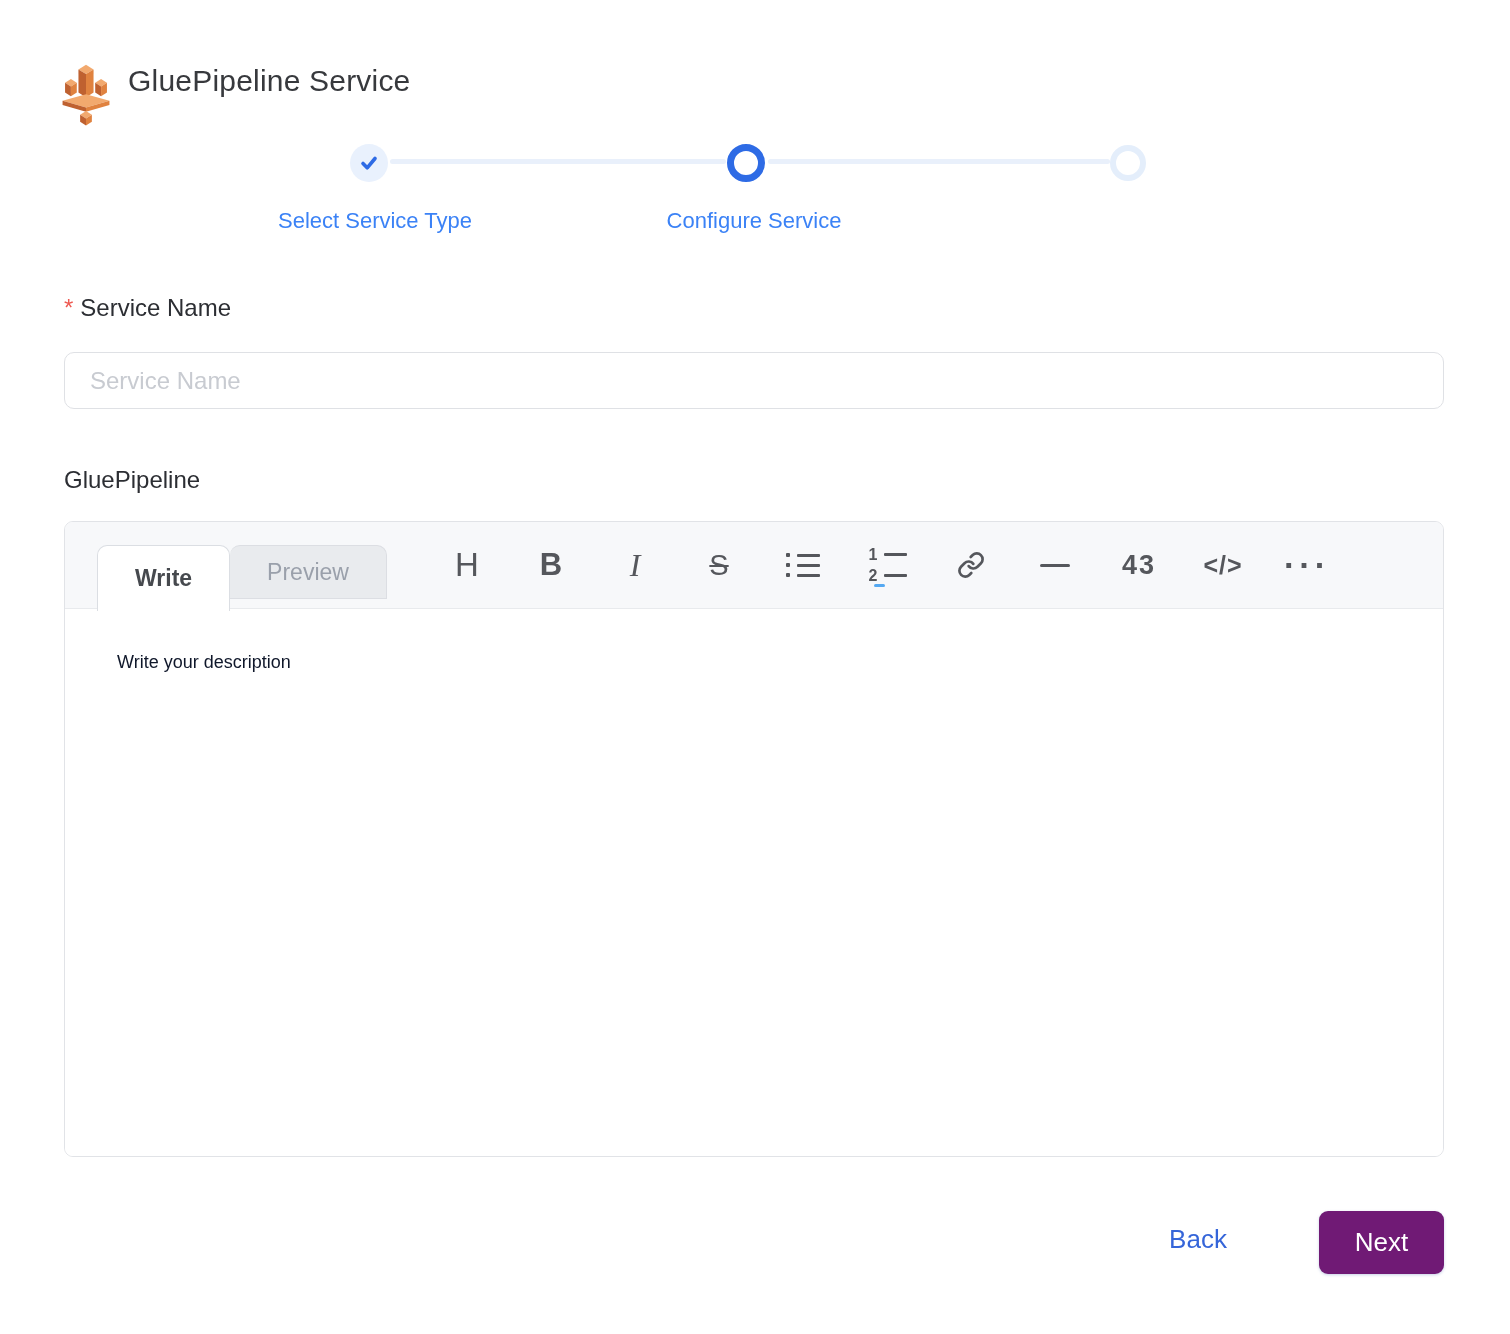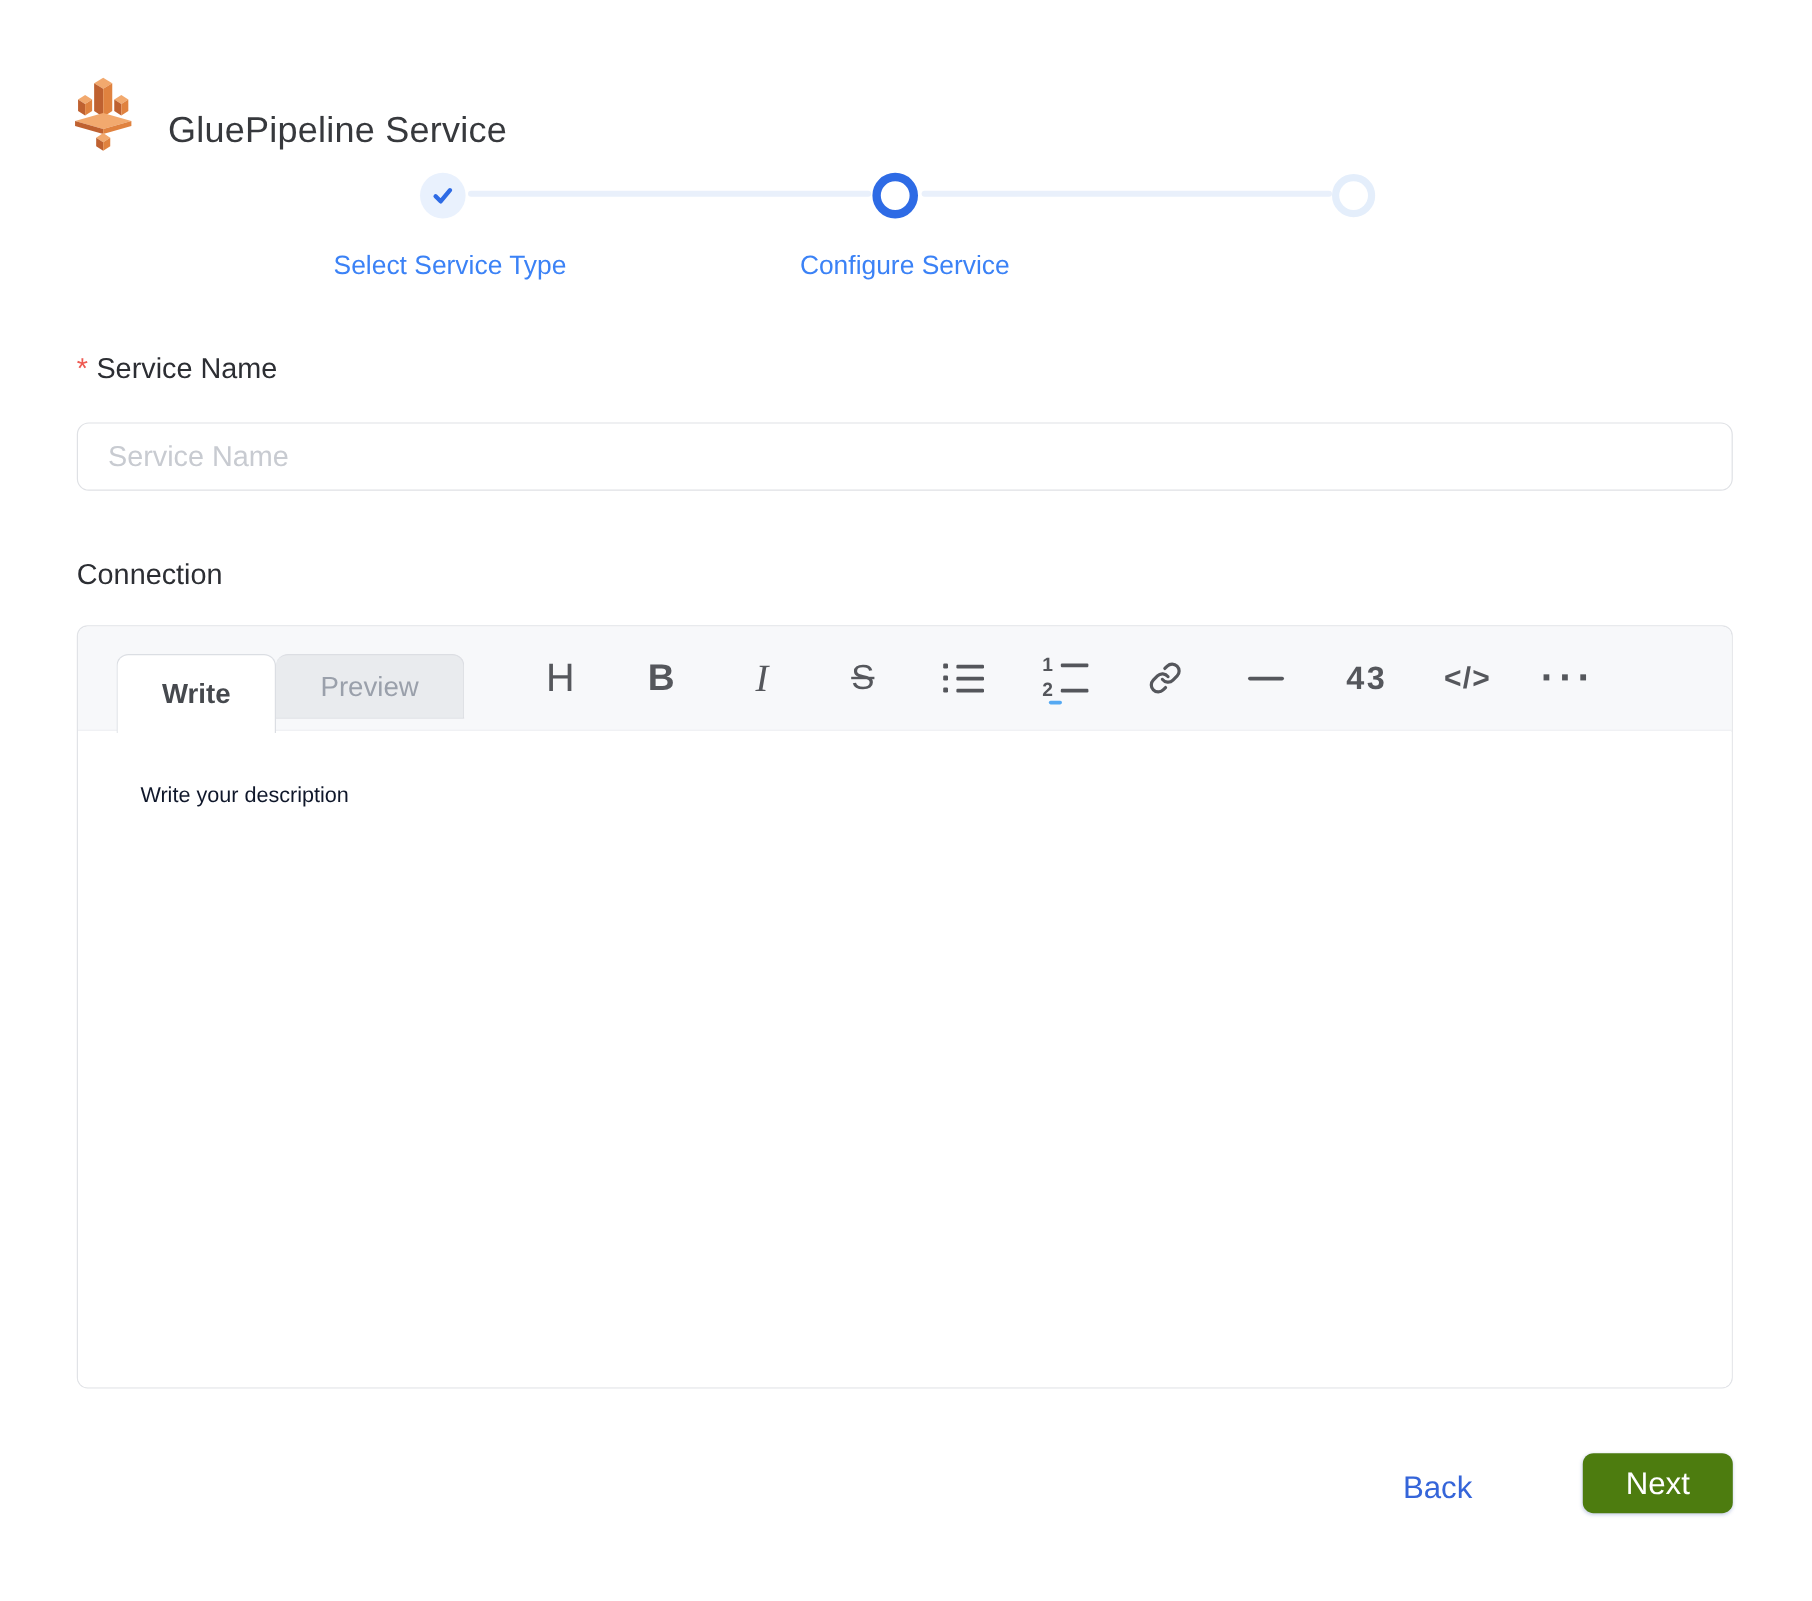--- a/index.html
+++ b/index.html
@@ -1,20 +1,20 @@
 <!DOCTYPE html>
 <html><head>
 <meta charset="utf-8">
 <style>
   html,body{margin:0;padding:0;background:#ffffff;}
   .page{position:relative;width:1510px;height:1334px;background:#ffffff;
         font-family:"Liberation Sans",sans-serif;overflow:hidden;}
 
   
-  .header{position:absolute;left:60px;top:64px;display:flex;align-items:flex-end;gap:28px;}
+  .header{position:absolute;left:60px;top:64px;display:flex;align-items:flex-start;gap:16px;}
   .logo{width:52px;height:62px;}
   .app-title{font-size:30px;color:#37393d;font-weight:500;letter-spacing:.2px;}
 
   
   .step-line{position:absolute;top:159px;height:5px;background:#e9f0fb;border-radius:3px;}
   .line-1{left:390px;width:336px;}
   .line-2{left:768px;width:342px;}
   .circle{position:absolute;border-radius:50%;box-sizing:border-box;}
   .circle-done{left:350px;top:144px;width:38px;height:38px;background:#e9f1fd;
                display:flex;align-items:center;justify-content:center;}
@@ -73,22 +73,22 @@
   .ol-num{font-size:16px;font-weight:700;color:#54565b;width:11px;line-height:1;text-align:center;}
   .ol-line{width:23px;height:3px;background:#54565b;border-radius:1px;}
   .ol-blue-dash{position:absolute;left:15px;bottom:6px;width:11px;height:3px;background:#55a9f2;border-radius:2px;}
 
   .editor-body{position:absolute;left:0;top:88px;right:0;bottom:0;border-radius:0 0 8px 8px;background:#fff;}
   .editor-placeholder{position:absolute;left:52px;top:42px;font-size:18px;color:#0f172a;}
 
   
   .back-link{position:absolute;left:1158px;top:1224px;width:80px;text-align:center;
              font-size:26px;color:#3565d9;font-weight:500;cursor:pointer;}
-  .next-button{position:absolute;left:1319px;top:1211px;width:125px;height:50px;border-radius:9px;
-               background:#4d7c0f;color:#ffffff;font-size:26px;font-weight:500;border:none;
+  .next-button{position:absolute;left:1319px;top:1211px;width:125px;height:63px;border-radius:9px;
+               background:#701a75;color:#ffffff;font-size:26px;font-weight:500;border:none;
                display:flex;align-items:center;justify-content:center;
                box-shadow:0 1px 3px rgba(40,70,160,.25);cursor:pointer;
                font-family:"Liberation Sans",sans-serif;}
 </style>
 </head>
 <body>
 
 <div class="page">
 
   <div class="header">
@@ -129,21 +129,21 @@
   <div class="circle circle-upcoming"></div>
 
   <div class="step-label blue lbl-1">Select Service Type</div>
   <div class="step-label blue lbl-2">Configure Service</div>
 
   <div class="field-label label-service">
     <span class="req">*</span><span>Service Name</span>
   </div>
   <input class="text-input" type="text" value="" placeholder="Service Name" style="">
 
-  <div class="field-label label-description">Connection</div>
+  <div class="field-label label-description">GluePipeline</div>
 
   <div class="editor">
     <div class="editor-toolbar">
       <div class="tabs">
         <div class="tab tab-active">Write</div>
         <div class="tab tab-inactive">Preview</div>
       </div>
 
       <div class="toolbar-icons">
         <div class="tbtn">

